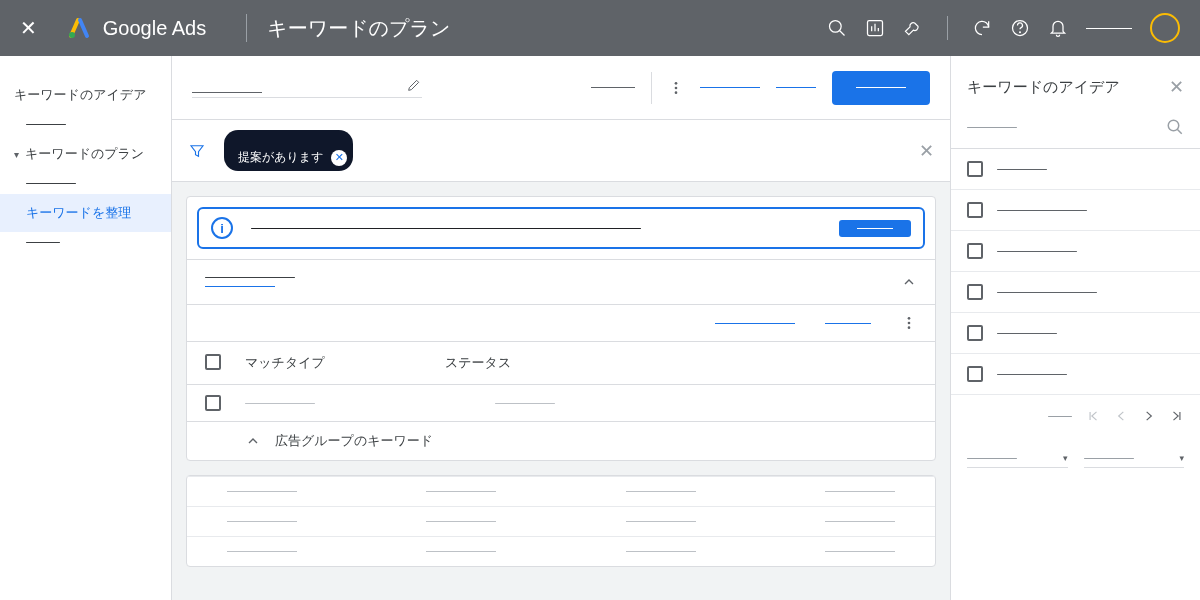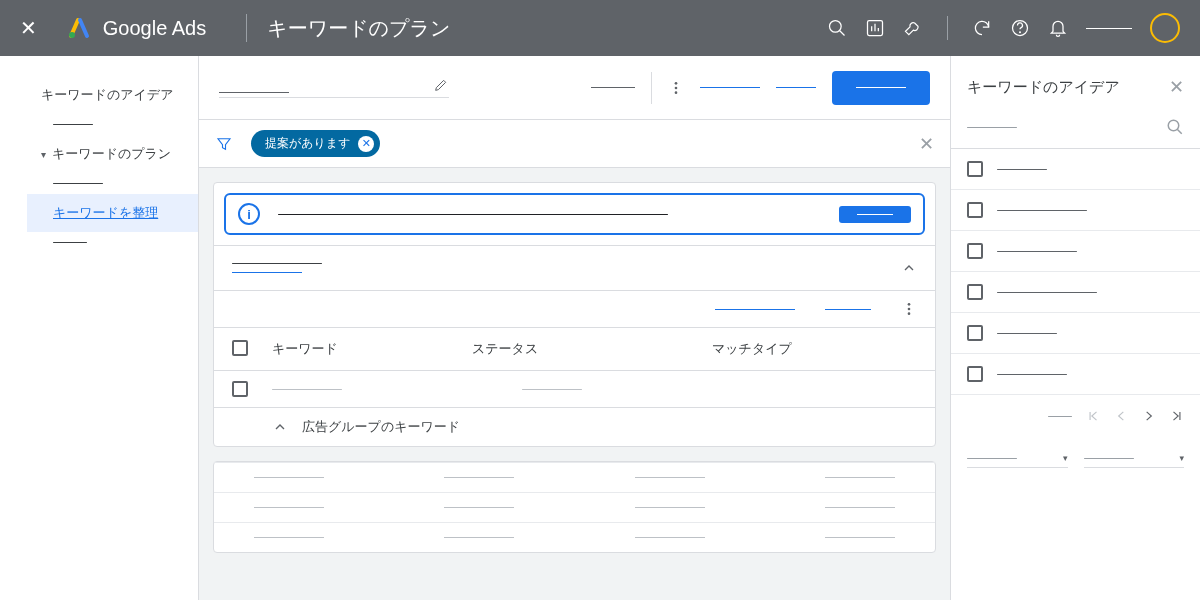--- a/index.html
+++ b/index.html
@@ -11,24 +11,24 @@
 .logo-ico { width: 24px; height: 24px; margin-right: 12px; }
 .brand { font-size: 20px; font-weight: 400; margin-right: 20px; }
 .divider-v { width: 1px; height: 28px; background: #9aa0a6; margin: 0 20px; }
 .page-title { font-size: 20px; font-weight: 300; }
 .header-right { margin-left: auto; display: flex; align-items: center; gap: 18px; }
 .header-icon { width: 20px; height: 20px; cursor: pointer; stroke: #fff; fill: none; stroke-width: 1.5; }
 .header-line { width: 46px; height: 1px; background: #fff; }
 .avatar-circle { width: 30px; height: 30px; border: 2px solid #fbbc04; border-radius: 50%; cursor: pointer; }
 
 
-.main { display: flex; height: calc(600px - 56px); margin-left: 27px; }
+.main { display: flex; height: calc(600px - 56px); }
 .sidebar { width: 172px; border-right: 1px solid #dadce0; padding-top: 20px; }
 .sidebar-item { padding: 10px 14px; font-size: 13px; color: #3c4043; cursor: pointer; }
-.sidebar-item.active { background: #e8f0fe; color: #1a73e8; font-weight: 500; text-decoration: underline; }
+.sidebar-item.active { background: #e8f0fe; color: #1a73e8; font-weight: 500; }
 .sidebar-item.heading { display: flex; align-items: center; gap: 6px; }
 .caret-sm { font-size: 10px; color: #5f6368; }
 .sidebar-sub { padding-left: 26px; }
 .ph-line { background: #3c4043; height: 1px; border-radius: 1px; }
 
 
 .center { flex: 1; display: flex; flex-direction: column; background: #fff; }
 .topbar { height: 64px; border-bottom: 1px solid #dadce0; display: flex; align-items: center; padding: 0 20px; }
 .underline-field { border-bottom: 1px solid #dadce0; width: 230px; display: flex; align-items: flex-end; gap: 8px; padding-bottom: 4px; }
 .pencil { width: 16px; height: 16px; stroke: #5f6368; fill: none; stroke-width: 1.5; }
@@ -36,21 +36,21 @@
 .blue-line { height: 1px; background: #1a73e8; }
 .gray-line { height: 1px; background: #5f6368; }
 .vsep { width: 1px; height: 32px; background: #dadce0; }
 .more-dots { width: 16px; height: 16px; fill: #5f6368; cursor: pointer; }
 .btn-primary { background: #1a73e8; color: #fff; border: none; border-radius: 4px; height: 34px; padding: 0 24px; cursor: pointer; display: flex; align-items: center; }
 .btn-primary .w-line { background: #fff; height: 1px; width: 50px; }
 
 
 .filter-bar { display: flex; align-items: center; padding: 10px 16px; border-bottom: 1px solid #dadce0; }
 .funnel { width: 18px; height: 18px; stroke: #1a73e8; fill: none; stroke-width: 1.5; margin-right: 18px; }
-.chip-blue { background: #0369a1; color: #fff; border-radius: 14px; display: flex; align-items: center; padding: 5px 6px 5px 14px; font-size: 12px; gap: 8px; }
+.chip-blue { background: #0f172a; color: #fff; border-radius: 14px; display: flex; align-items: center; padding: 19px 6px 5px 14px; font-size: 12px; gap: 8px; }
 .chip-close { width: 16px; height: 16px; background: #fff; border-radius: 50%; display: flex; align-items: center; justify-content: center; color: #1a73e8; font-size: 11px; line-height: 1; cursor: pointer; }
 .close-x { margin-left: auto; font-size: 18px; color: #9aa0a6; cursor: pointer; }
 
 .scroll-area { flex: 1; overflow: hidden; background: #f1f3f4; padding: 14px; }
 .panel { background: #fff; border: 1px solid #dadce0; border-radius: 4px; }
 
 .info-strip { border: 2px solid #1a73e8; border-radius: 6px; margin: 10px; padding: 8px 12px; display: flex; align-items: center; gap: 18px; }
 .info-icon { width: 22px; height: 22px; border: 2px solid #1a73e8; border-radius: 50%; display: flex; align-items: center; justify-content: center; color: #1a73e8; font-size: 13px; font-weight: bold; }
 .btn-sm { background: #1a73e8; border-radius: 3px; padding: 8px 18px; cursor: pointer; }
 .btn-sm .w-line { background: #fff; height: 1px; width: 36px; }
@@ -209,23 +209,22 @@
           <div class="blue-line" style="width:46px"></div>
           <svg class="more-dots" viewBox="0 0 24 24">
               <circle cx="12" cy="5" r="2"></circle>
               <circle cx="12" cy="12" r="2"></circle>
               <circle cx="12" cy="19" r="2"></circle>
             </svg>
         </div>
 
         <div class="table-head">
           <div class="checkbox"></div>
-          <div>キーワード</div>
+          <div>マッチタイプ</div>
           <div>ステータス</div>
-          <div>マッチタイプ</div>
         </div>
 
 
         <div class="row" style="grid-template-columns:40px 250px 260px auto">
           <div class="checkbox"></div>
           <div class="ph-line" style="width:70px;background:#bdc1c6"></div>
           <div class="ph-line" style="width:60px;background:#bdc1c6"></div>
           <div></div>
         </div>
 

